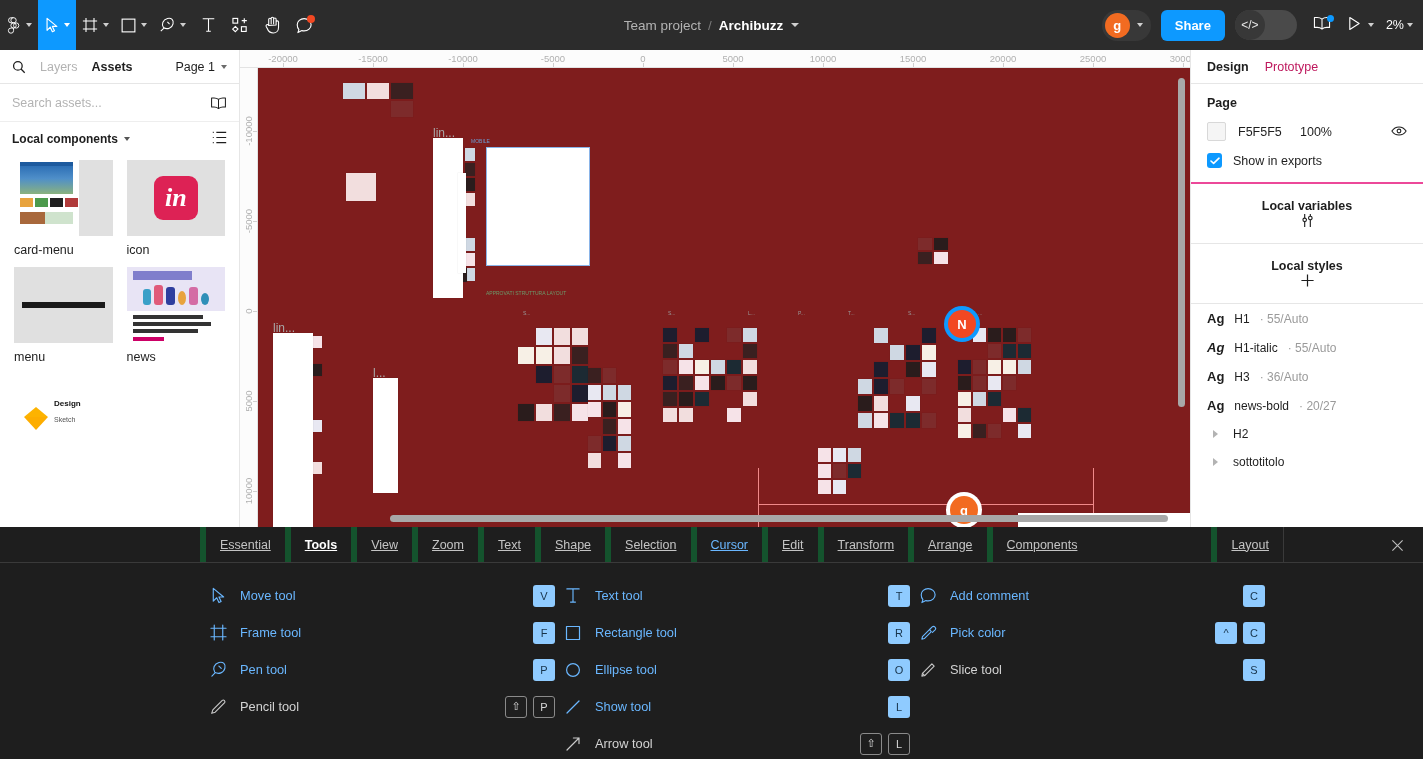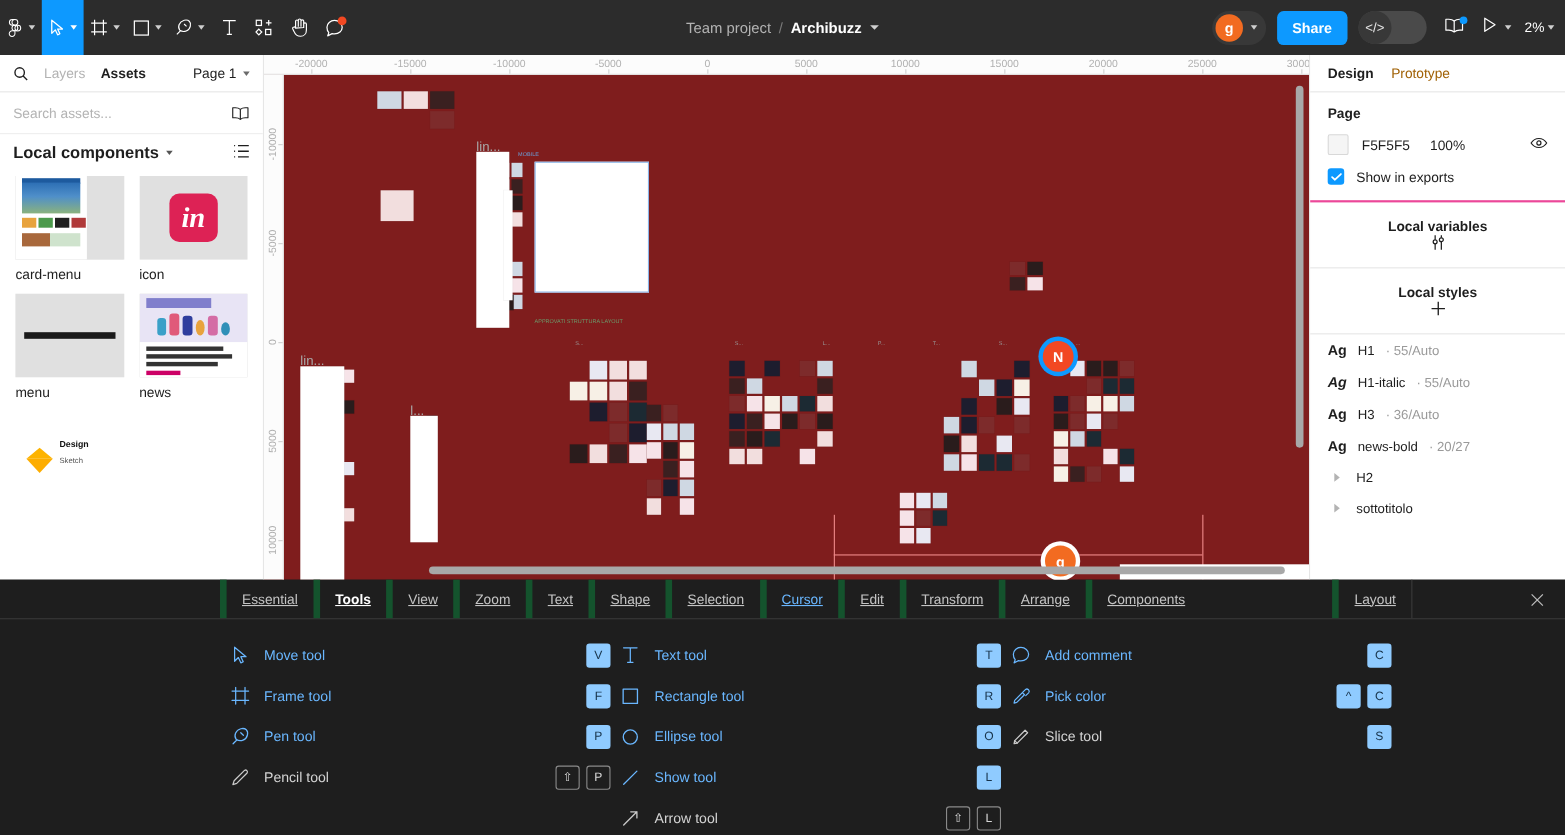--- a/index.html
+++ b/index.html
@@ -120,21 +120,21 @@
     height: 38px; display: flex; align-items: center; padding: 0 12px;
     border-bottom: 1px solid #eeeeee;
   }
   .lp-search input {
     border: none; outline: none; flex: 1; font-size: 12.5px; color: #333333;
     font-family: "Liberation Sans", sans-serif; background: transparent;
   }
   .lp-search input::placeholder { color: #b3b3b3; }
   .lp-sect {
     height: 34px; display: flex; align-items: center; padding: 0 12px;
-    font-size: 15px; color: #1e1e1e; font-weight: bold;
+    font-size: 12px; color: #1e1e1e; font-weight: bold;
   }
   .lp-sect .lp-caret { border-top-color: #555555; }
   .lp-sect .right { margin-left: auto; cursor: pointer; color: #333333; }
   .assets-grid {
     display: grid; grid-template-columns: 1fr 1fr; gap: 10px 14px;
     padding: 4px 14px 14px 14px;
   }
   .asset-cell { cursor: pointer; }
   .asset-thumb {
     width: 100%; height: 76px; background: #e0e0e0;
@@ -238,21 +238,21 @@
 
   
   .rightpanel {
     position: absolute; right: 0; top: 50px; width: 233px; height: 477px;
     background: #ffffff; border-left: 1px solid #e6e6e6; overflow: hidden;
   }
   .rp-tabs {
     height: 34px; display: flex; align-items: center; gap: 16px;
     padding: 0 16px; border-bottom: 1px solid #e6e6e6;
   }
-  .rp-tab { font-size: 12.5px; color: #a16207; cursor: pointer; }
+  .rp-tab { font-size: 12.5px; color: #be185d; cursor: pointer; }
   .rp-tab.active { color: #1e1e1e; font-weight: bold; }
   .rp-sec { padding: 12px 16px 14px 16px; border-bottom: 2px solid #ec4899; }
   .rp-title { font-size: 12.5px; font-weight: bold; color: #1e1e1e; }
   .rp-row { display: flex; align-items: center; margin-top: 12px; }
   .swatch {
     width: 19px; height: 19px; border: 1px solid #d8d8d8; background: #f5f5f5;
     border-radius: 2px; cursor: pointer;
   }
   .hexval { font-size: 12.5px; color: #1e1e1e; margin-left: 12px; width: 62px; }
   .opacity { font-size: 12.5px; color: #1e1e1e; }

